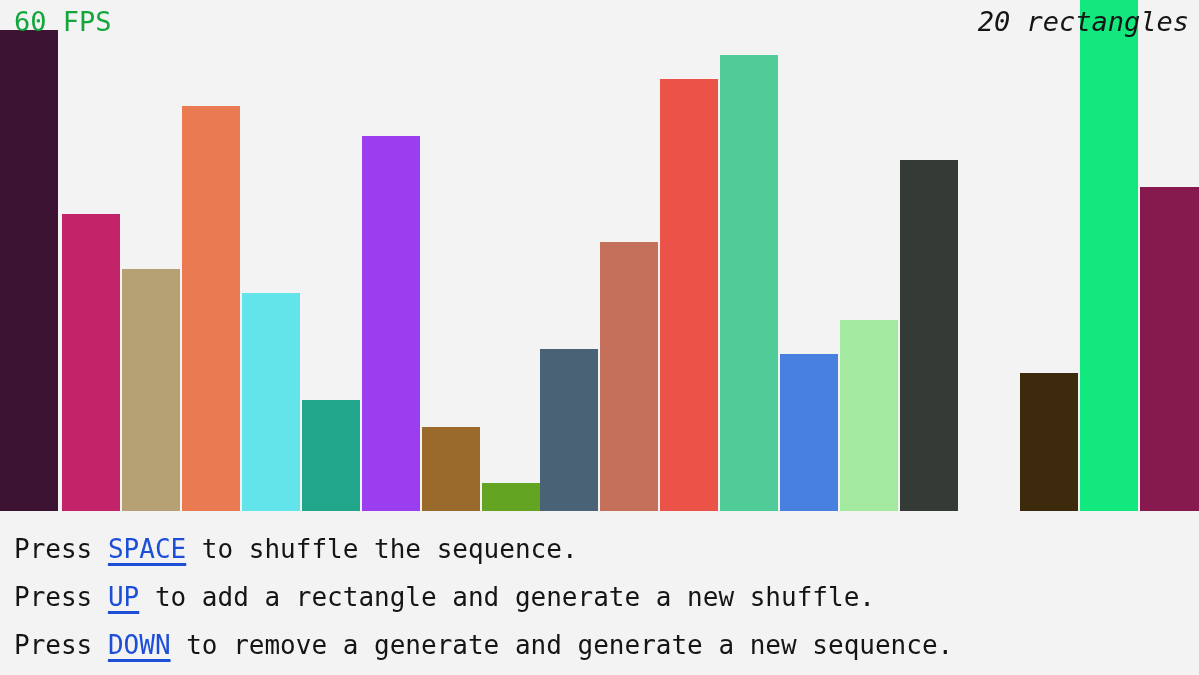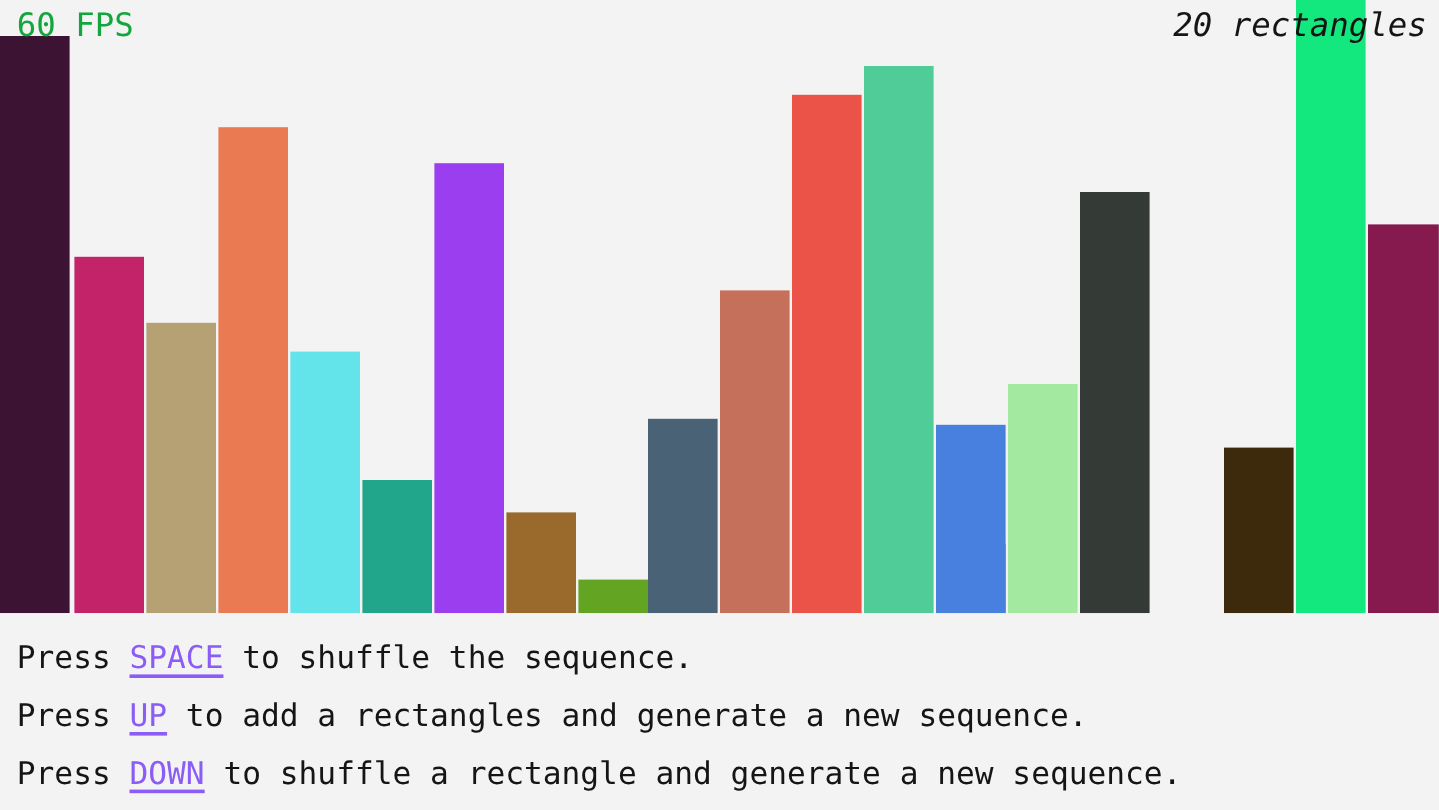--- a/index.html
+++ b/index.html
@@ -28,21 +28,21 @@
   #help{
     position:absolute;left:0;top:511px;width:1199px;height:164px;
     background:#f3f3f3;
     padding:14px 0 0 14px;box-sizing:border-box;
   }
   .line{
     font-family:"DejaVu Sans Mono","Liberation Mono",monospace;
     font-size:26px;color:#151515;white-space:nowrap;
     line-height:48px;height:48px;
   }
-  .key{color:#8b5cf6;text-decoration:underline;text-underline-offset:5px;text-decoration-thickness:3px;margin-top:38px;}
+  .key{color:#1d4ed8;text-decoration:underline;text-underline-offset:5px;text-decoration-thickness:3px;margin-top:38px;}
 </style>
 </head>
 <body>
 
 <div id="stage">
 
   <div id="chart">
       <div class="bar" style="left: 0px; width: 58px; height: 481px; background: rgb(61, 19, 51);"></div>
       <div class="bar" style="left: 62px; width: 58px; height: 297px; background: rgb(195, 35, 105);"></div>
       <div class="bar" style="left: 122px; width: 58px; height: 242px; background: rgb(181, 161, 115);"></div>
@@ -63,17 +63,17 @@
       <div class="bar" style="left: 1020px; width: 58px; height: 138px; background: rgb(61, 42, 13);"></div>
       <div class="bar" style="left: 1080px; width: 58px; height: 511px; background: rgb(18, 232, 126);"></div>
       <div class="bar" style="left: 1140px; width: 59px; height: 324px; background: rgb(134, 26, 78);"></div>
     </div>
 
   <div class="hud" id="fps">60 FPS</div>
   <div class="hud" id="count">20 rectangles</div>
 
   <div id="help">
       <div class="line"><span>Press </span><span class="key">SPACE</span><span> to shuffle the sequence.</span></div>
-      <div class="line"><span>Press </span><span class="key">UP</span><span> to add a rectangles and generate a new sequence.</span></div>
-      <div class="line"><span>Press </span><span class="key">DOWN</span><span> to shuffle a rectangle and generate a new sequence.</span></div>
+      <div class="line"><span>Press </span><span class="key">UP</span><span> to add a rectangle and generate a new shuffle.</span></div>
+      <div class="line"><span>Press </span><span class="key">DOWN</span><span> to remove a generate and generate a new sequence.</span></div>
     </div>
 
 </div>
 
 </body></html>

